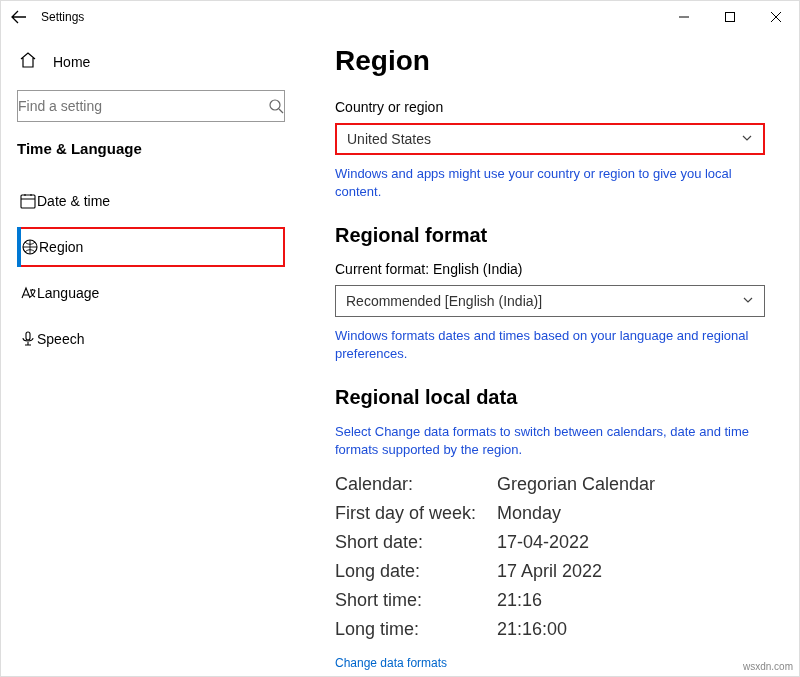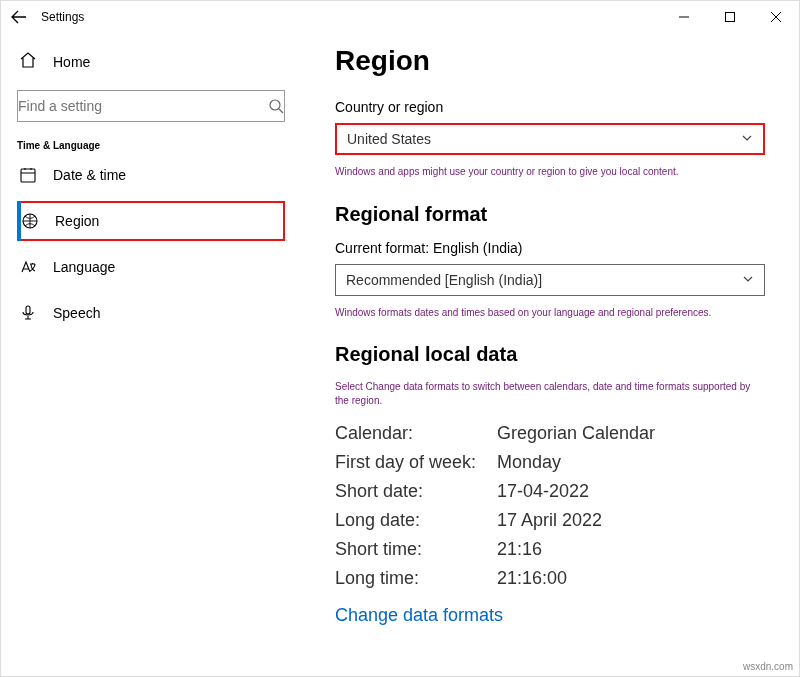--- a/index.html
+++ b/index.html
@@ -14,44 +14,44 @@
     .titlebar svg { display: block; }
 
     .content { display: flex; height: calc(677px - 32px); }
     .sidebar { width: 300px; padding: 10px 16px 0 16px; }
     .home-row { display: flex; align-items: center; gap: 16px; padding: 8px 2px 18px 2px; font-size: 14px; }
 
     .searchbox { display: flex; align-items: center; border: 1px solid #999; height: 32px; padding: 0 0; margin-bottom: 18px; }
     .searchbox input { flex: 1; border: none; outline: none; font-size: 14px; color: #666; background: transparent; }
     .searchbox .sicon { width: 16px; height: 16px; }
 
-    .cat-heading { font-size: 10px; font-weight: 600; margin-bottom: 4px; }
-
-    .nav-item { display: flex; align-items: center; gap: 16px; height: 40px; padding: 0 2px; font-size: 14px; margin-bottom: 6px; }
+    .cat-heading { font-size: 15px; font-weight: 600; margin-bottom: 24px; }
+
+    .nav-item { display: flex; align-items: center; gap: 0; height: 40px; padding: 0 2px; font-size: 14px; margin-bottom: 6px; }
     .nav-item .nicon { width: 18px; height: 18px; display: flex; align-items: center; justify-content: center; }
 
     .nav-item.selected { border: 2px solid #e11; }
     .sel-accent { width: 4px; height: 40px; background: #0078d4; position: absolute; left: 0; }
     .nav-wrap { position: relative; }
 
     .main { flex: 1; padding: 12px 34px 0 34px; font-size: 13.5px; color: #333; overflow: hidden; }
     .page-title { font-size: 28px; font-weight: 600; margin-bottom: 22px; color: #000; }
     .section-label { font-size: 14px; margin-bottom: 8px; color: #000; }
     .section-heading { font-size: 20px; font-weight: 600; margin: 24px 0 14px 0; color: #000; }
 
     .dropdown { border: 1px solid #666; height: 32px; display: flex; align-items: center; padding: 10px 10px; font-size: 14px; margin-bottom: 10px; position: relative; }
     .dropdown.highlight { border: 2px solid #e11; }
     .dropdown .chev { margin-left: auto; }
 
-    .note { font-size: 10px; color: #701a75; line-height: 1.35; }
+    .note { font-size: 13px; color: #1d4ed8; line-height: 1.35; }
 
     .format-row { display: flex; font-size: 18px; padding: 4px 0; }
     .format-row .flabel { width: 162px; }
 
-    .link { color: #0066cc; font-size: 18px; margin-top: 12px; display: inline-block; }
+    .link { color: #0066cc; font-size: 12px; margin-top: 12px; display: inline-block; }
 
     .watermark { position: absolute; right: 6px; bottom: 4px; font-size: 10px; color: #888; }
   </style>
 </head>
 <body>
 
 <div class="titlebar">
   <div class="tb-left">
     <div class="tb-back">
       <svg width="16" height="16" viewBox="0 0 16 16">

